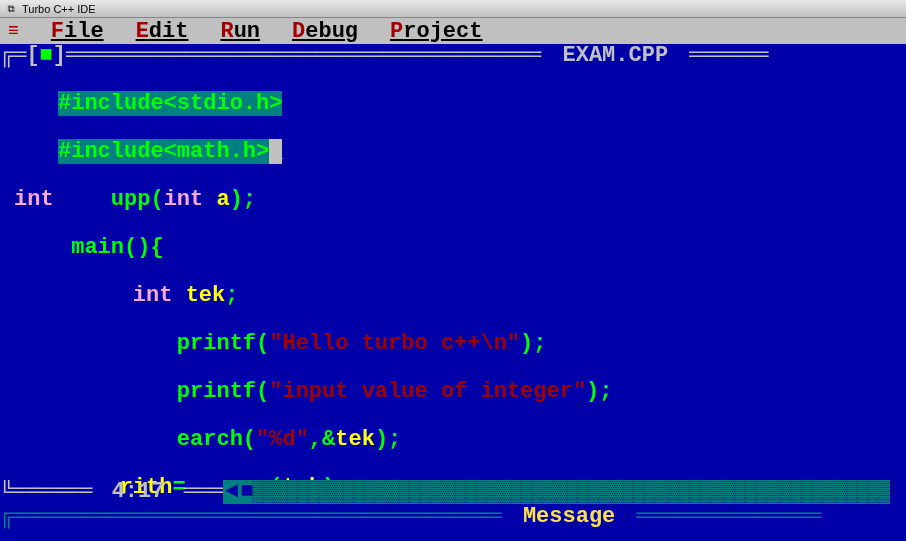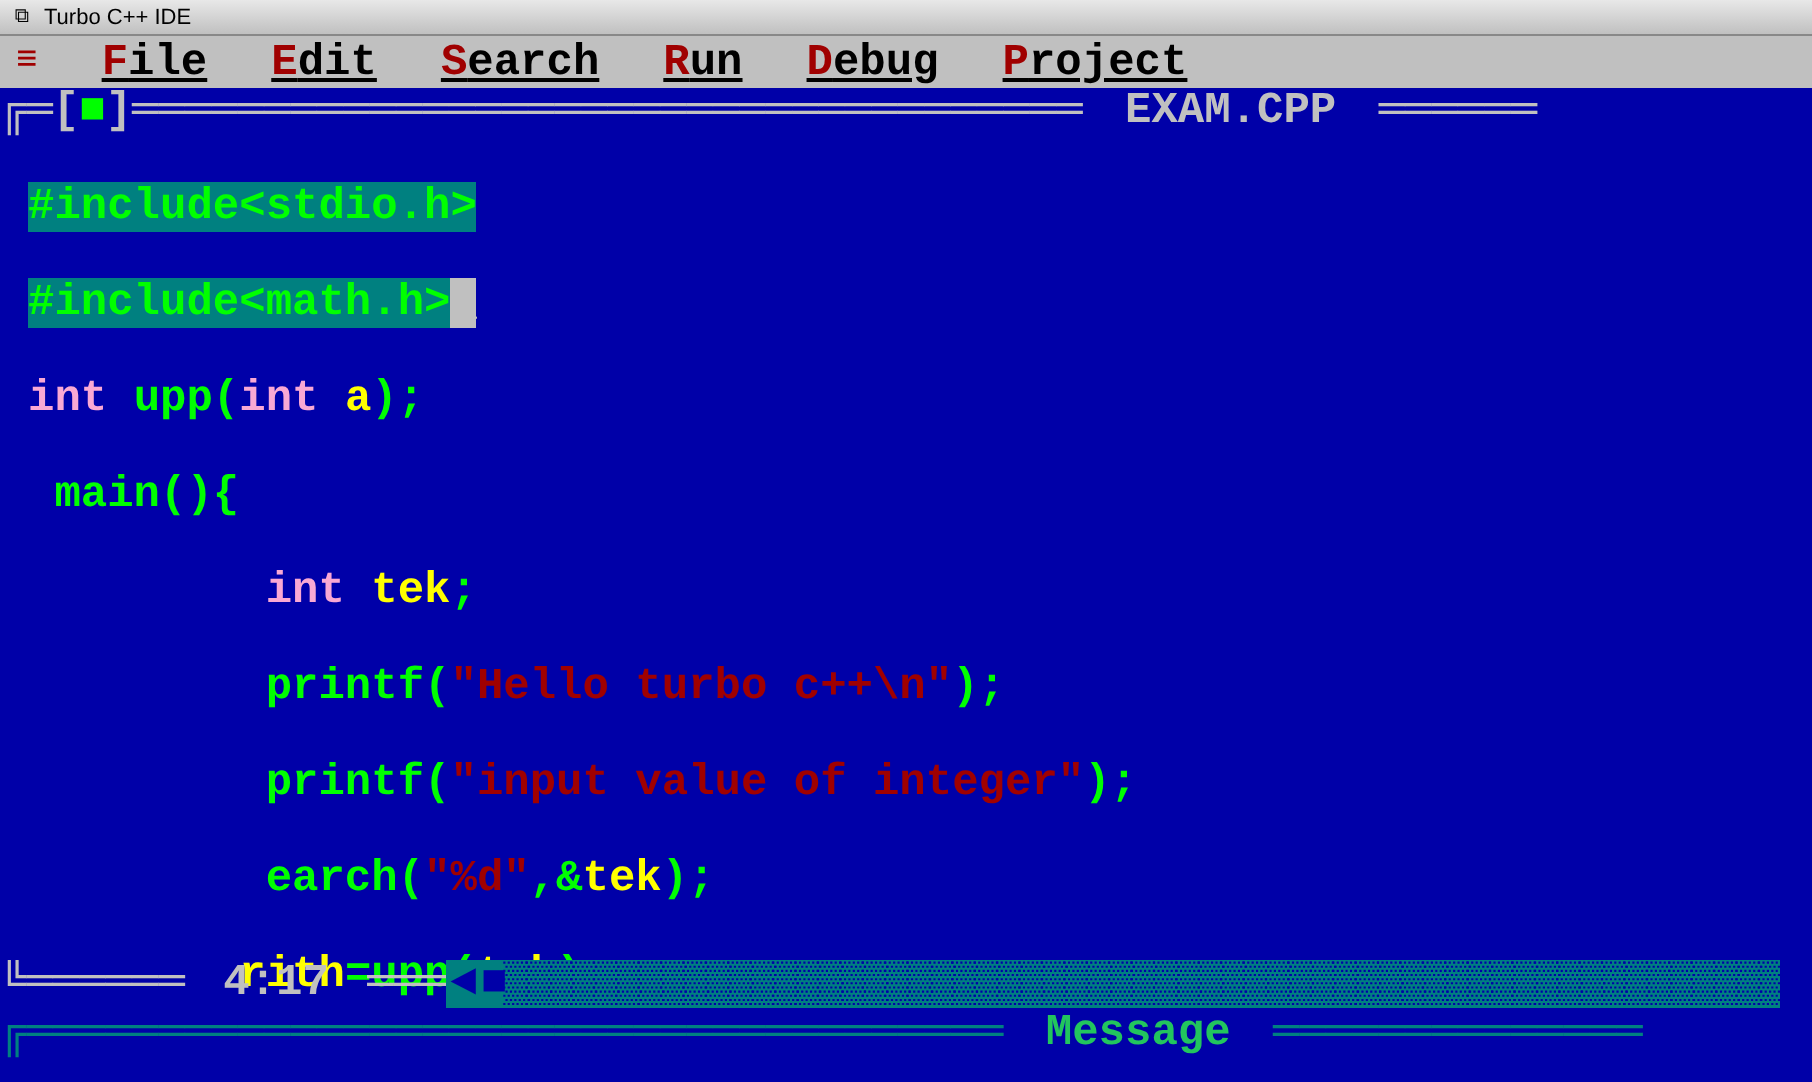--- a/index.html
+++ b/index.html
@@ -107,21 +107,21 @@
   right: 14px;
   top: 24px;
   line-height: 24px;
   white-space: pre;
 }
 .sel {
   background: #008080;
 }
 .kw { color: #f9a8d4; }
 .id { color: #ffff00; }
-.fn { color: #00ff00; }
+.fn { color: #00ff00; margin-left: 44px; }
 .punc { color: #00ff00; }
 .str { color: #a00000; }
 .plain { color: #ffff00; }
 .cursor {
   background: #c0c0c0;
   color: #c0c0c0;
 }
 .msg-area {
   position: absolute;
   bottom: 0;
@@ -131,35 +131,34 @@
   background: #0000a8;
 }
 .msg-border {
   color: #008080;
   white-space: pre;
   line-height: 24px;
   display: flex;
   align-items: center;
   overflow: hidden;
 }
-.msg-title { color: #22c55e; padding: 0 8px; }
+.msg-title { color: #fde047; padding: 0 8px; }
 </style>
 </head>
 <body>
 
 <div class="titlebar">
   <span class="titlebar-icon">⧉</span>
   <span>Turbo C++ IDE</span>
 </div>
 
 <div class="menubar">
   <span class="menu-burger">≡</span>
   <span class="menu-item"><span class="hot">F</span>ile</span>
   <span class="menu-item"><span class="hot">E</span>dit</span>
-  <span class="menu-item"><span class="hot">S</span>earch</span>
   <span class="menu-item"><span class="hot">R</span>un</span>
   <span class="menu-item"><span class="hot">D</span>ebug</span>
   <span class="menu-item"><span class="hot">P</span>roject</span>
 </div>
 
 <div class="editor-area">
   <div class="border-top">
     <span>╔═</span><span class="close-box">[<span class="close-box-inner">■</span>]</span><span>════════════════════════════════════ </span><span class="border-top-title">EXAM.CPP</span><span> ══════</span>
   </div>
 

